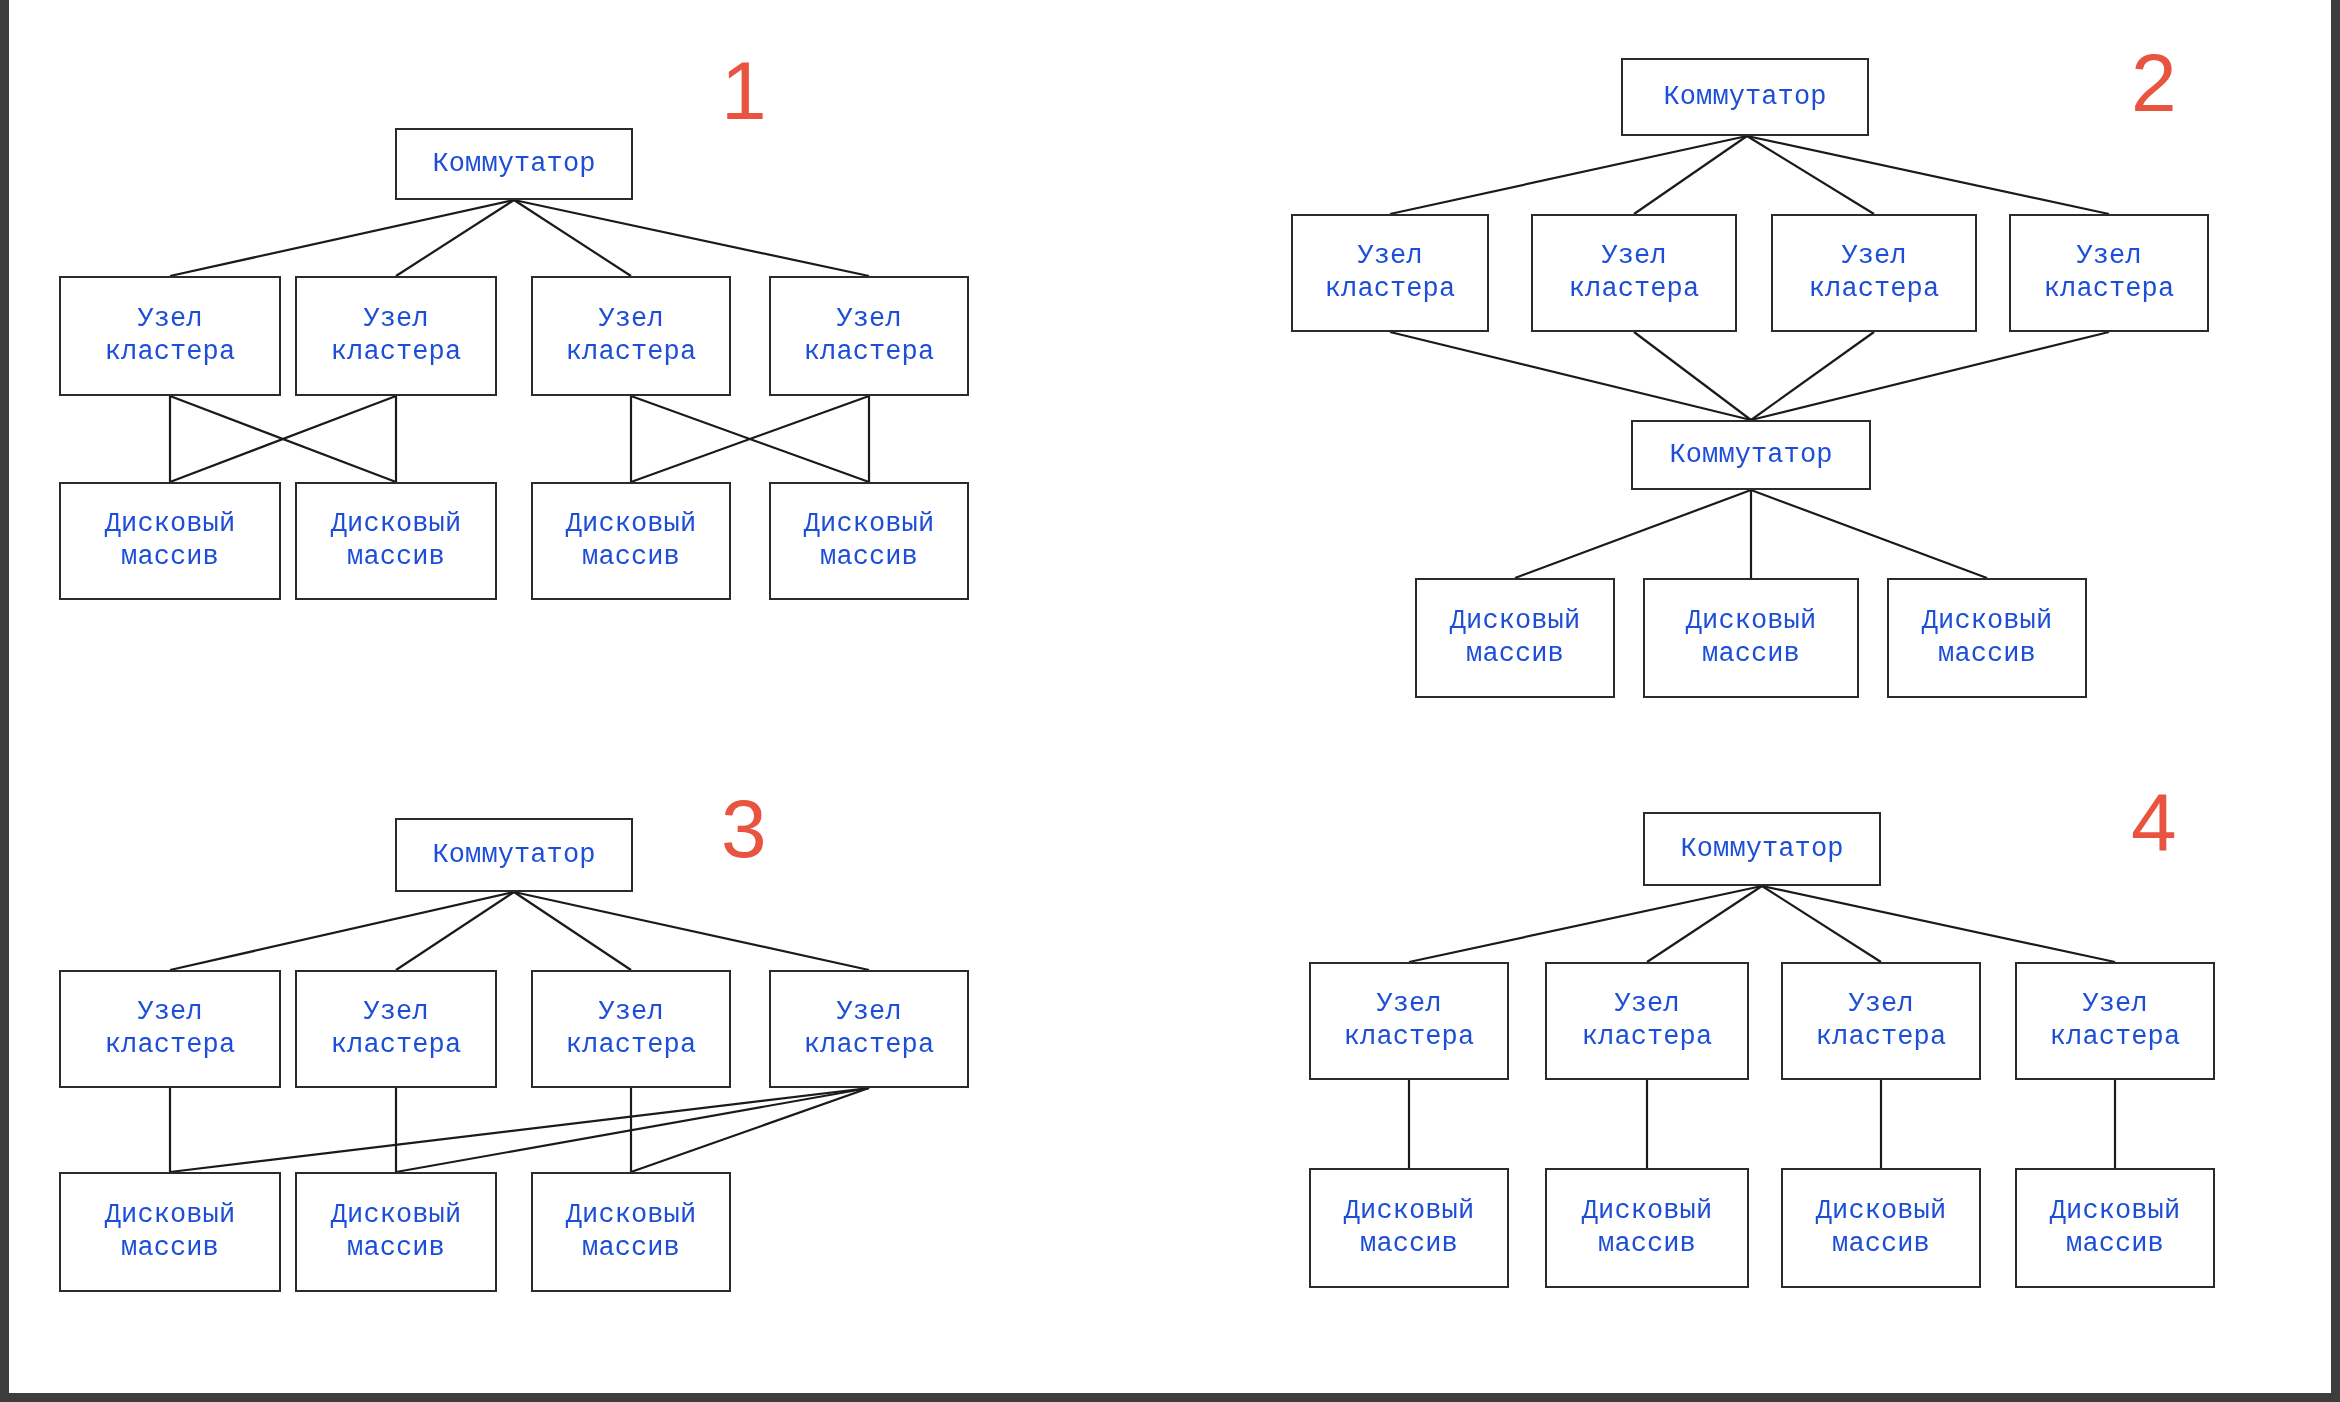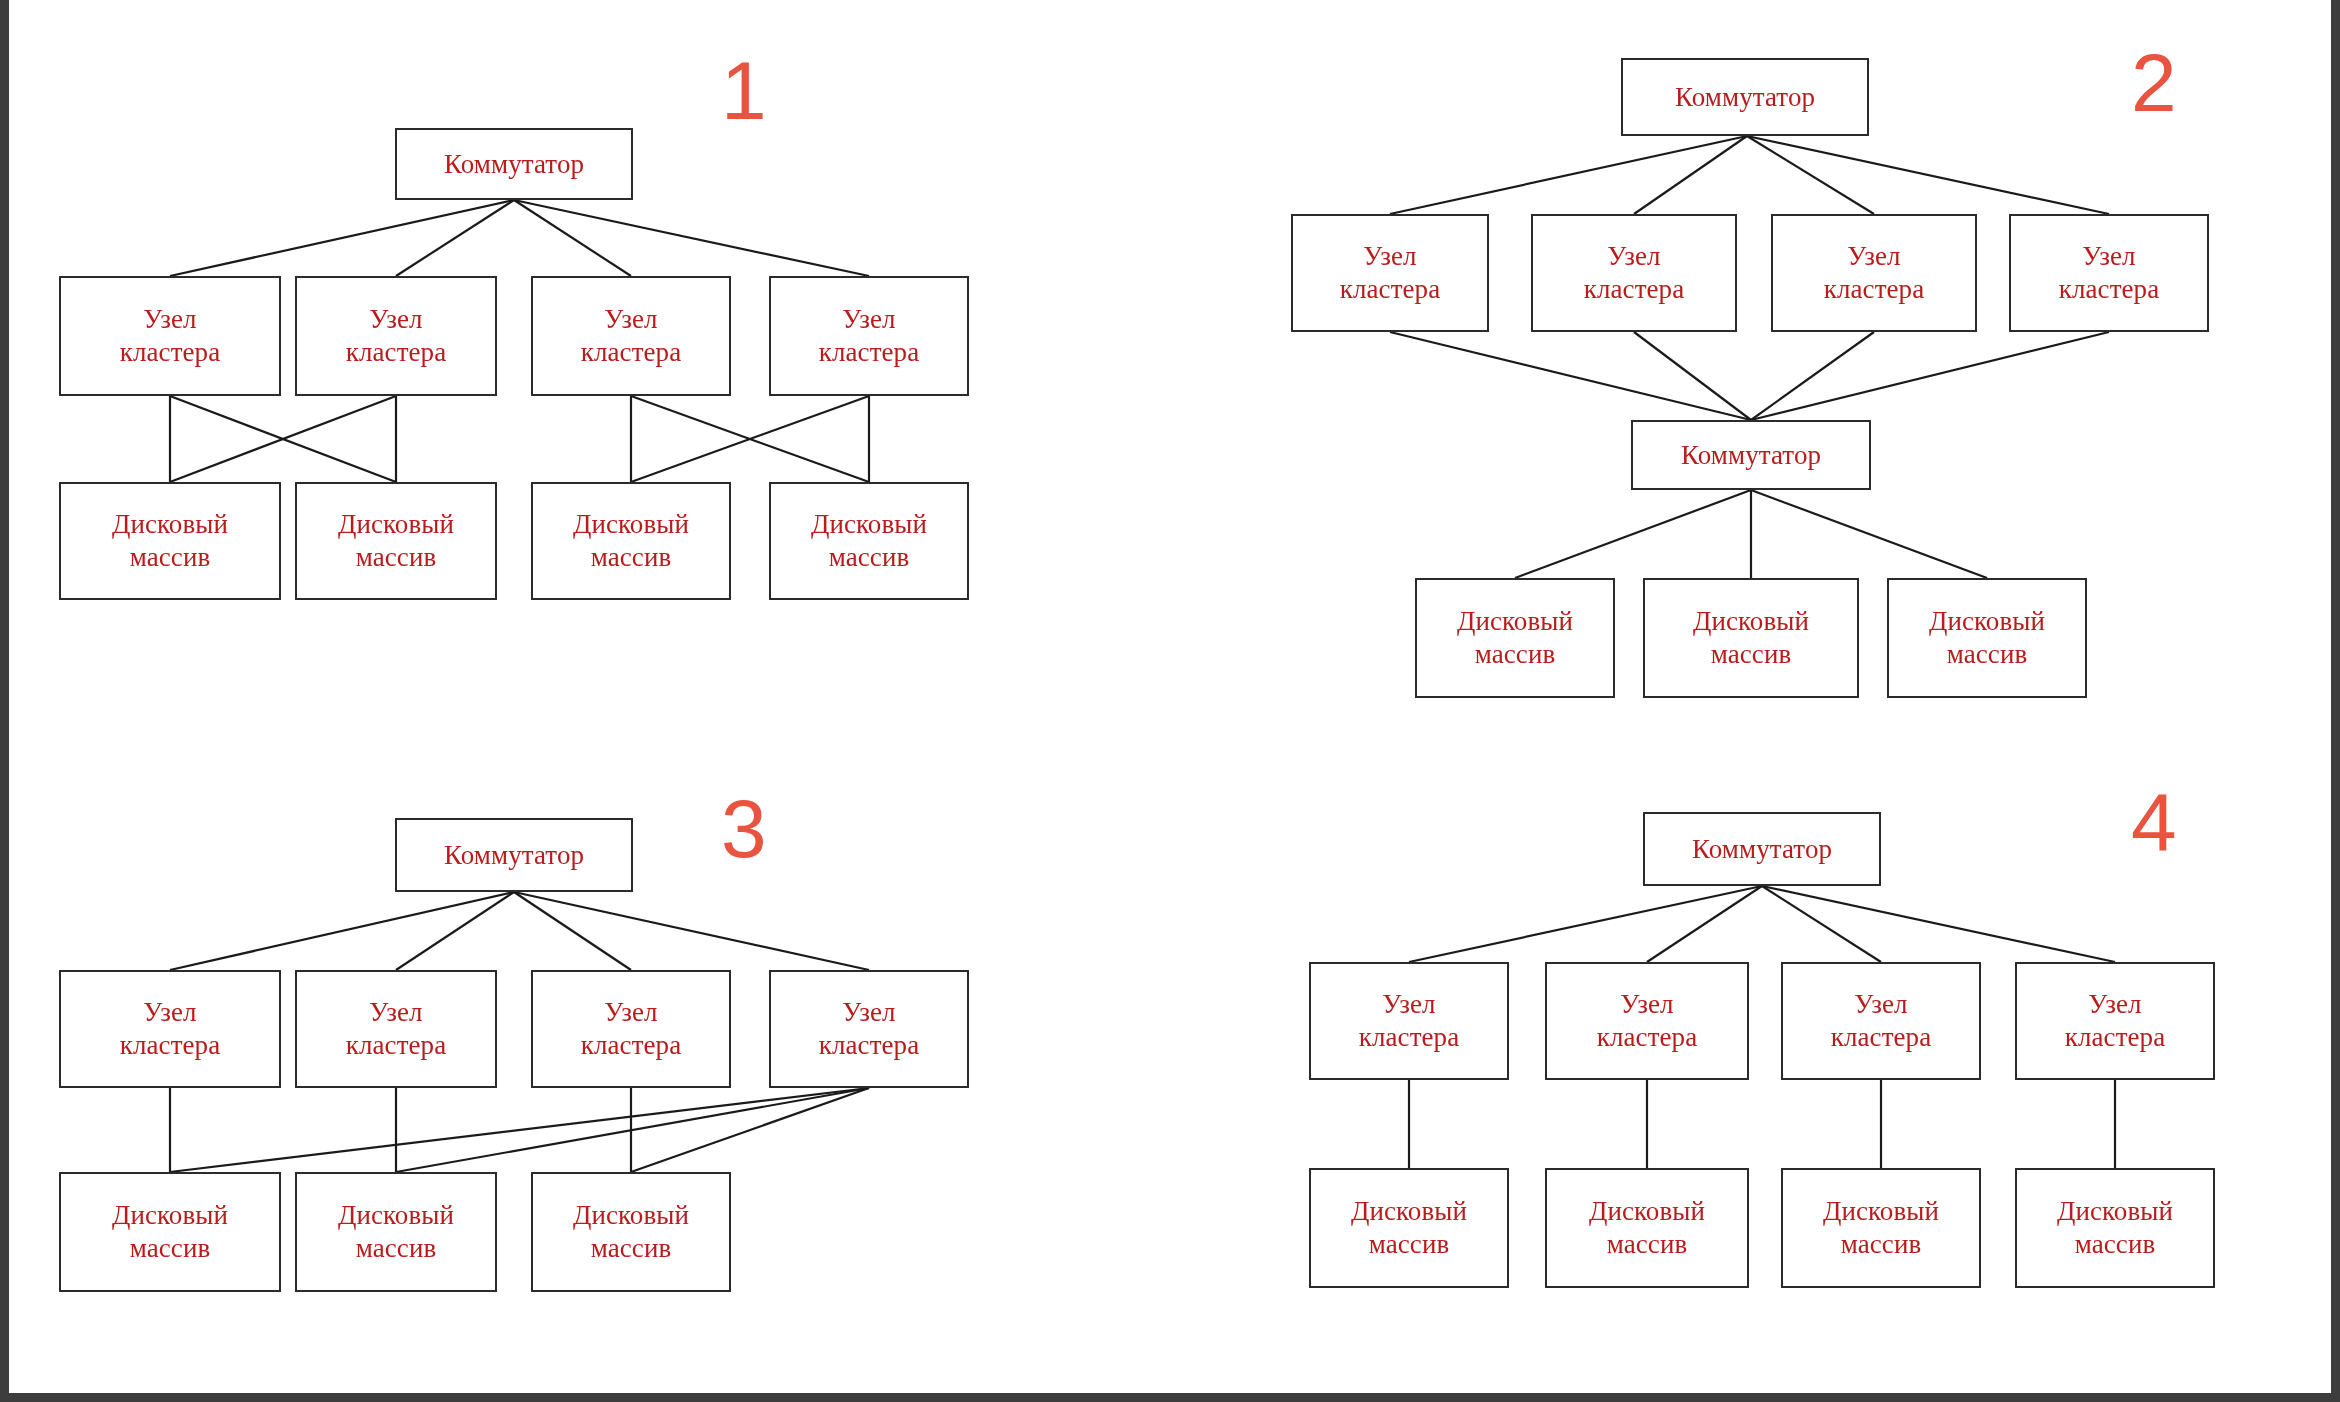--- a/index.html
+++ b/index.html
@@ -26,24 +26,25 @@
   .box{
     position:absolute;
     box-sizing:border-box;
     border:2px solid #2b2b2b;
     background:#ffffff;
     display:flex;
     flex-direction:column;
     align-items:center;
     justify-content:center;
     text-align:center;
-    color:#b91c1c;
+    color:#1d4ed8;
     font-size:27px;
     line-height:1.22;
     letter-spacing:.1px;
+    font-family:Liberation Mono, monospace;
   }
   .box span{display:block;white-space:nowrap;}
   .num{
     position:absolute;
     color:#E8543F;
     font-family:"Liberation Sans","DejaVu Sans",sans-serif;
     font-size:82px;
     font-weight:400;
     line-height:1;
     letter-spacing:0;

